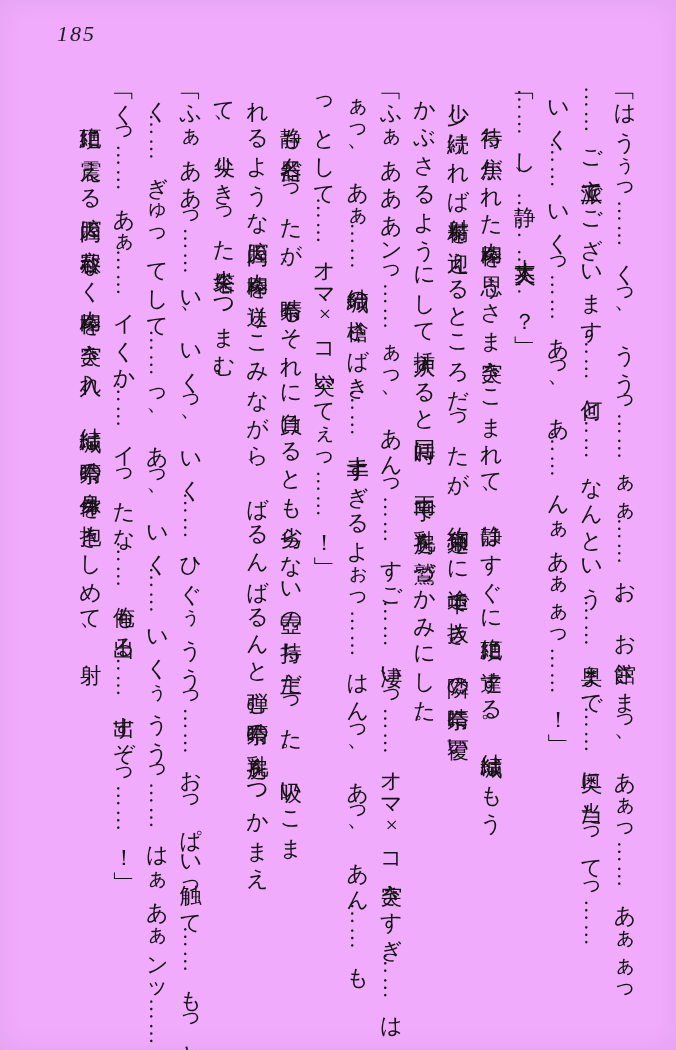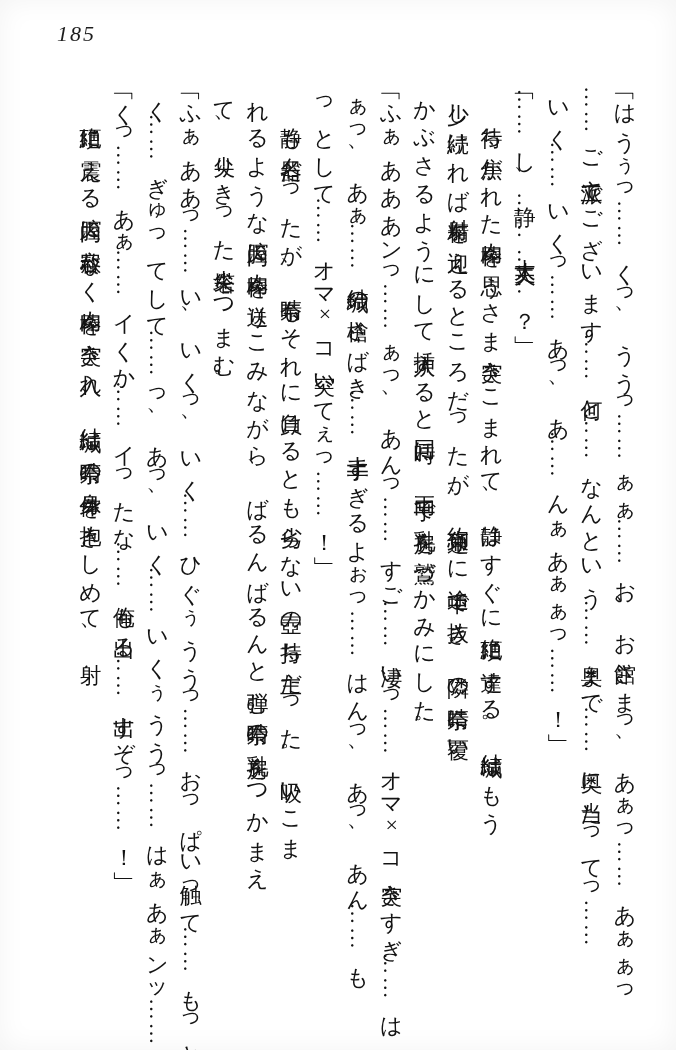--- a/index.html
+++ b/index.html
@@ -1,19 +1,19 @@
 <!DOCTYPE html>
 <html><head>
 <meta charset="utf-8">
 <style>
   html,body{margin:0;padding:0;background:#e9e9e7;}
   .page{
     position:relative;
     width:676px;height:1050px;
-    background:#ffffff;
+    background:#f0abfc;
     overflow:hidden;
     box-shadow:inset 0 0 28px rgba(0,0,0,0.05);
   }
   .page-number{
     position:absolute;
     top:21px;left:57px;
     font-family:"Liberation Serif","DejaVu Serif",serif;
     font-style:italic;
     font-size:22px;
     letter-spacing:2px;

